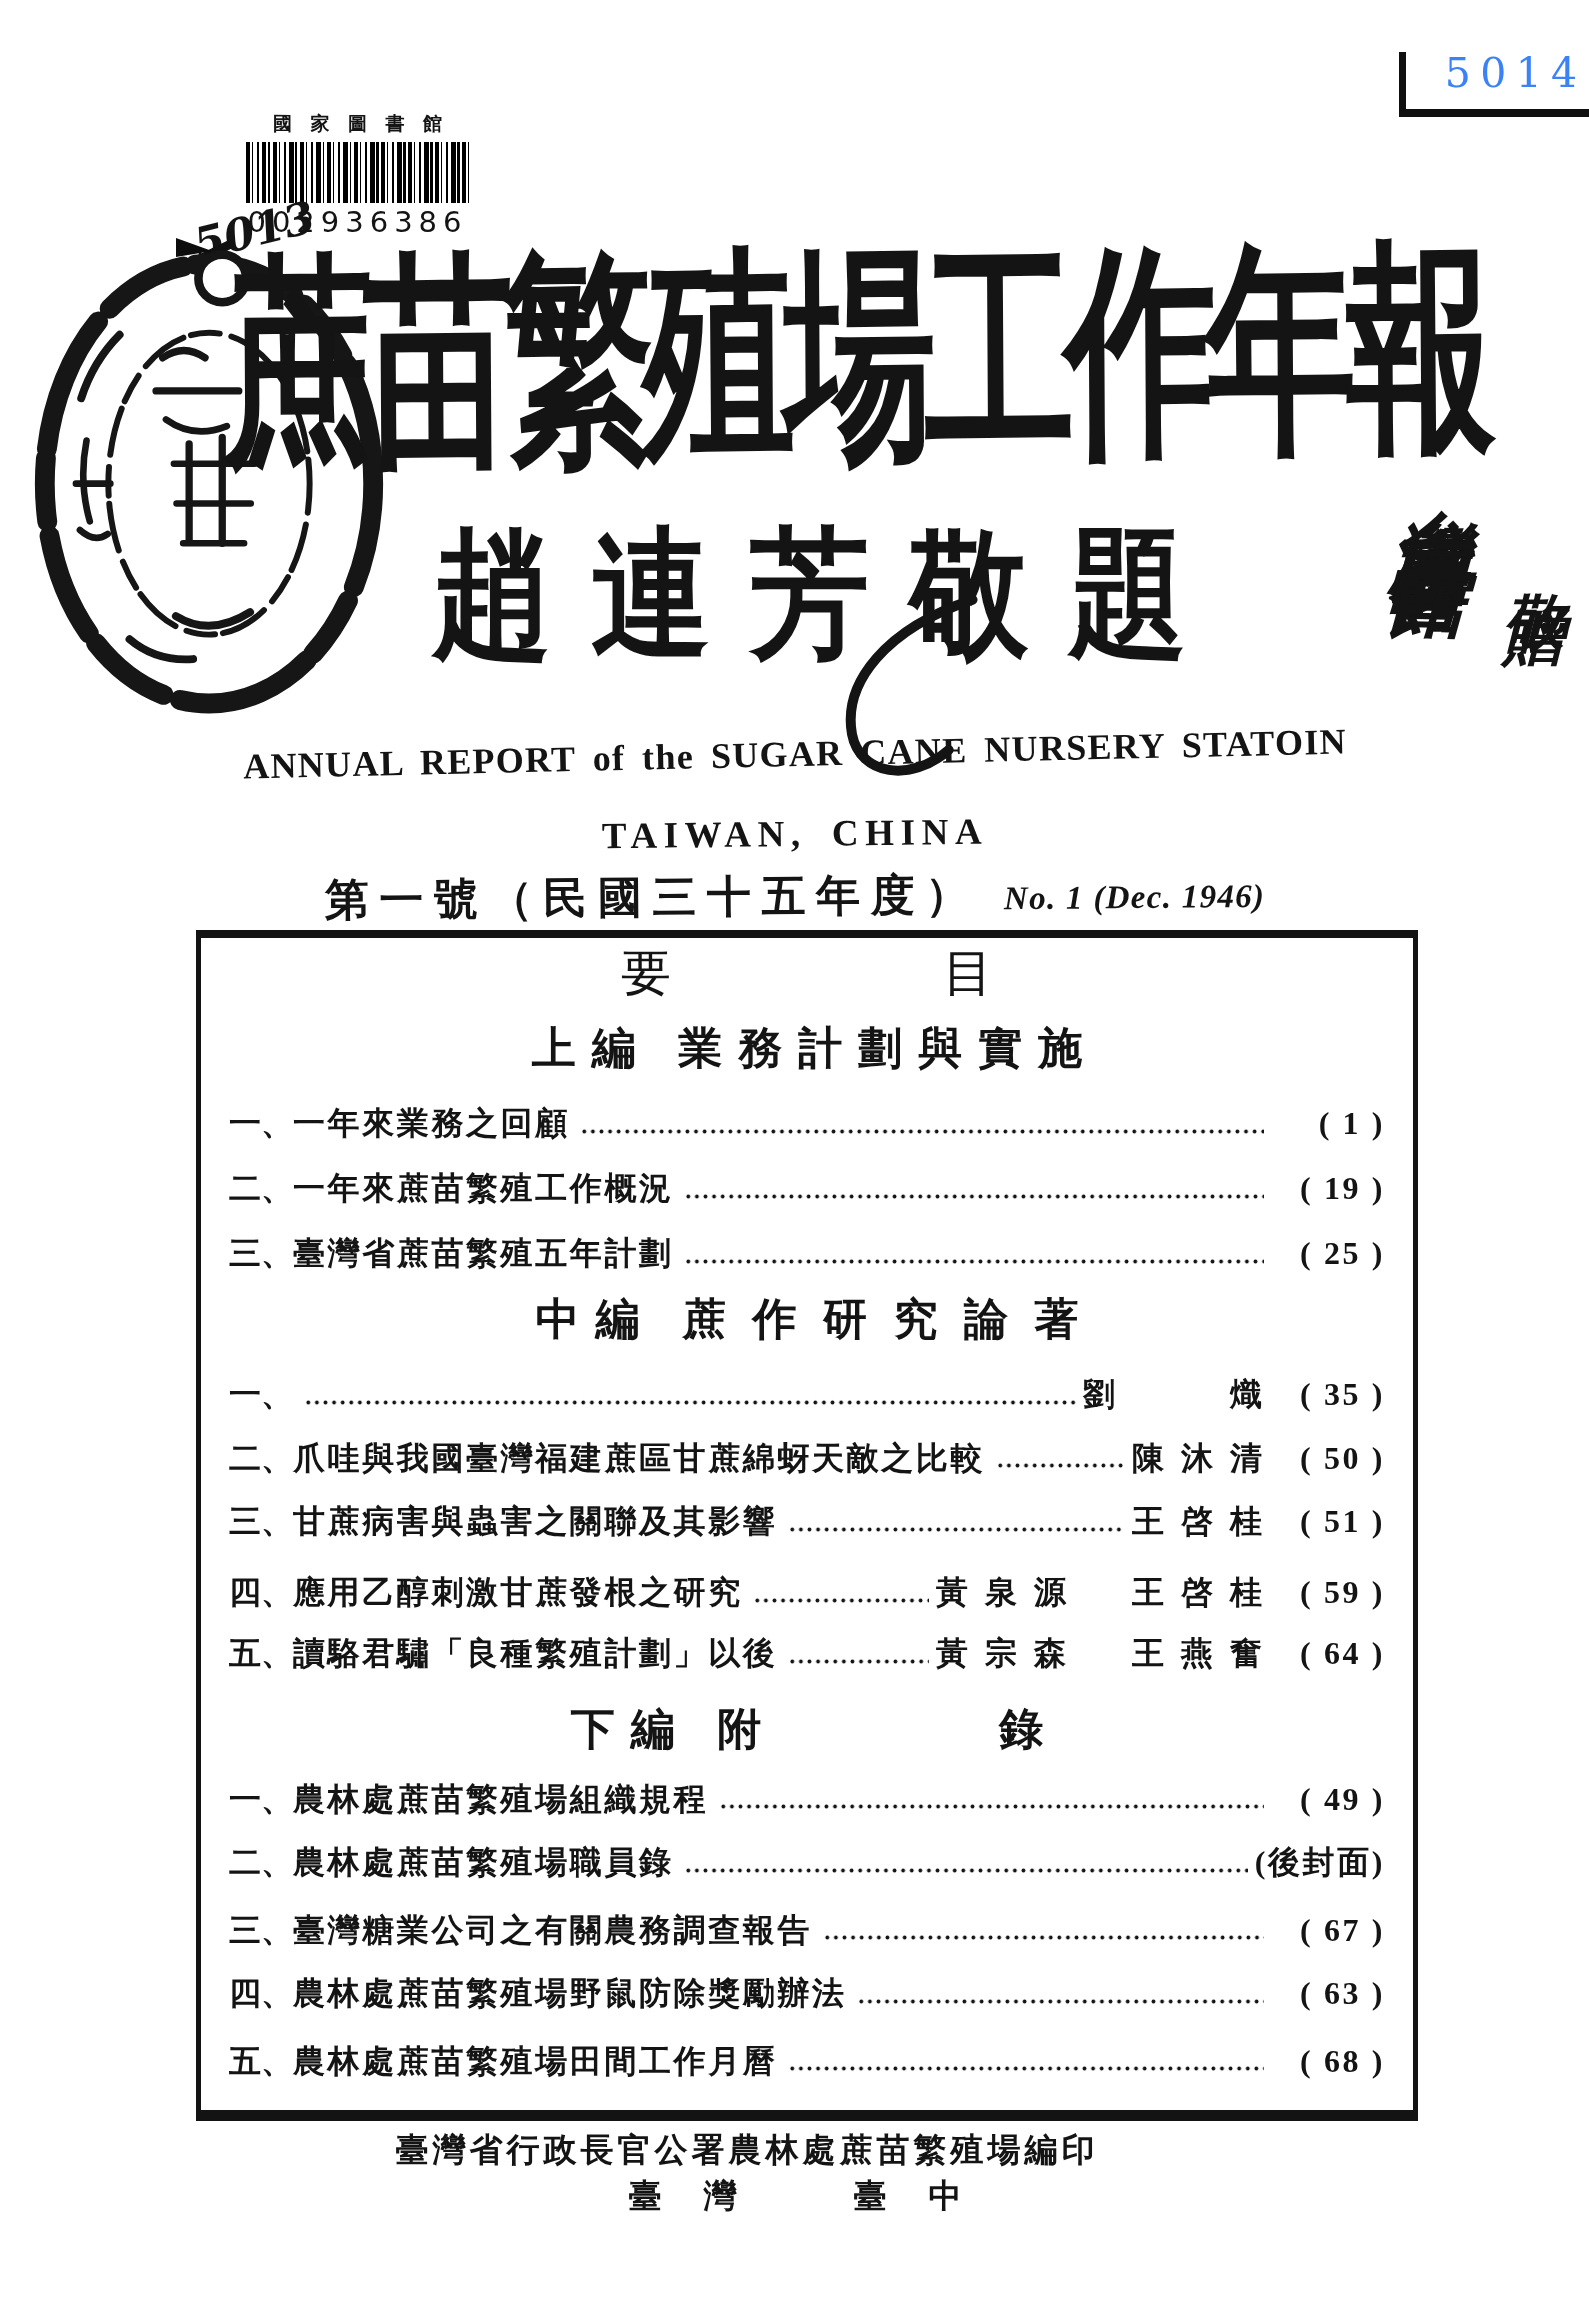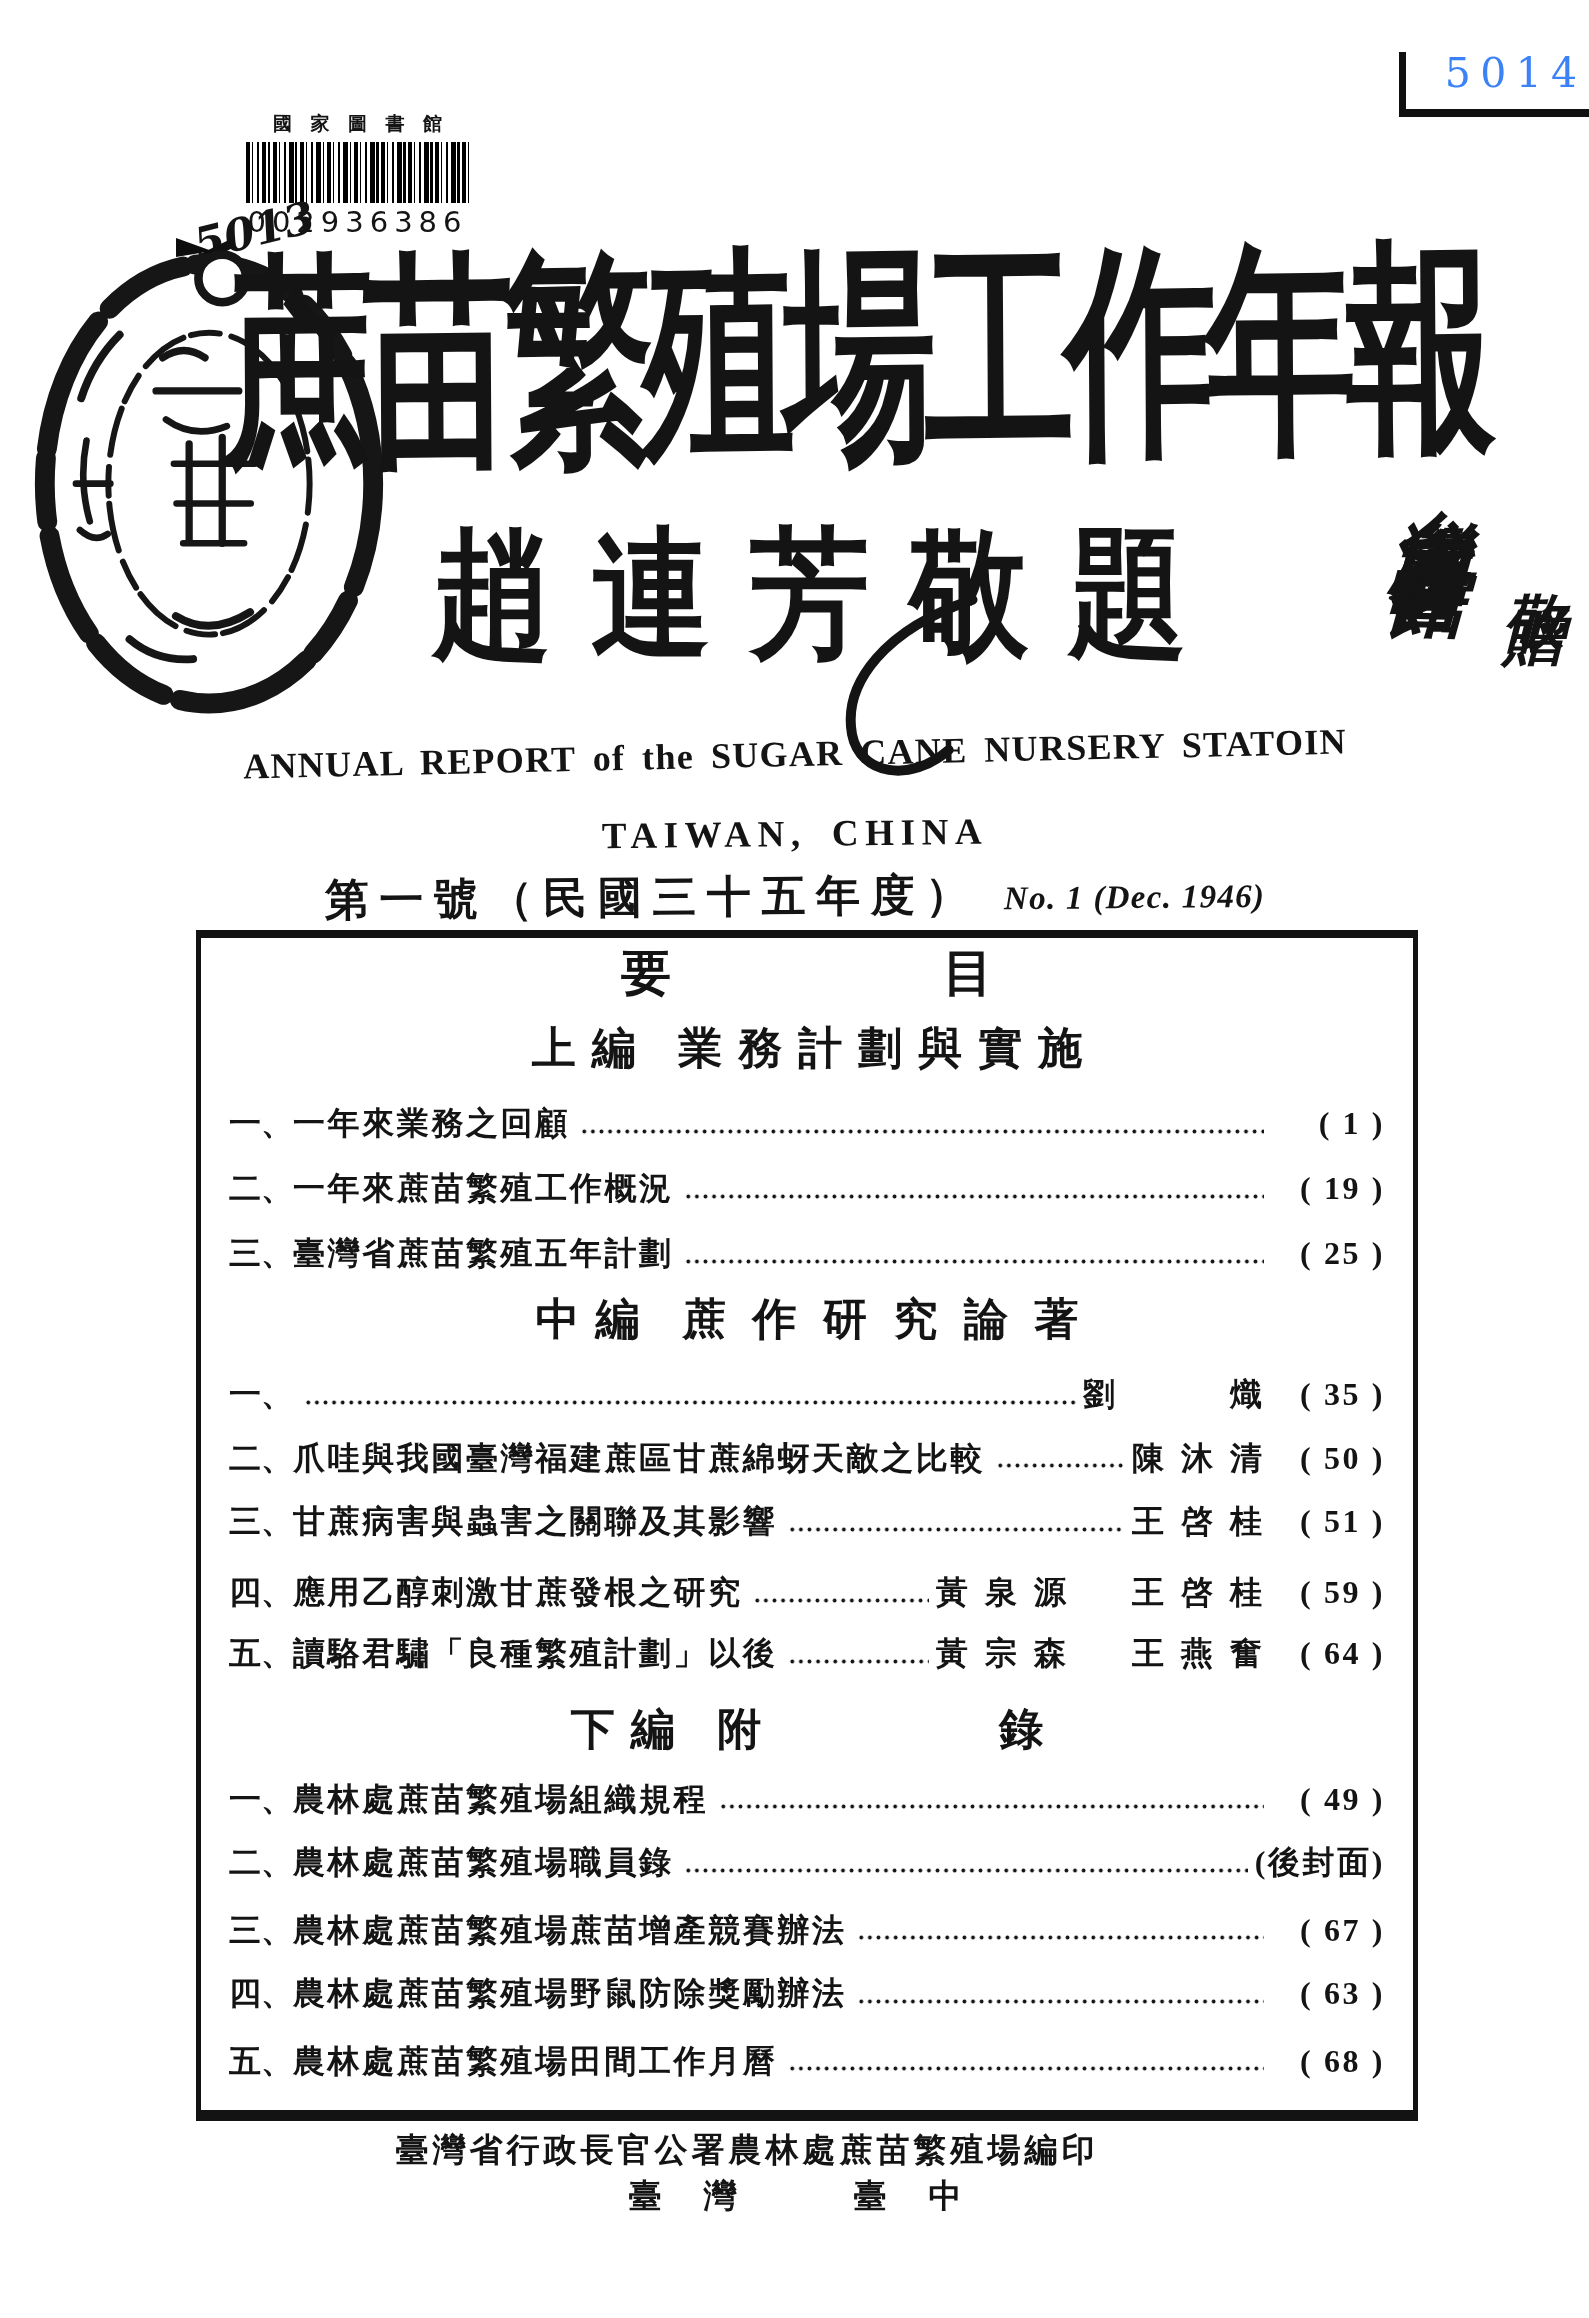--- a/index.html
+++ b/index.html
@@ -54,21 +54,21 @@
       font-weight:bold;letter-spacing:1.3px;word-spacing:6.6px;transform:rotate(-1.3deg);white-space:nowrap;}
   .en2{position:absolute;top:812px;left:0;width:1590px;text-align:center;font-size:37px;
       font-weight:bold;letter-spacing:6.6px;word-spacing:9.3px;transform:rotate(-0.7deg);}
   .issue{position:absolute;top:867px;left:0;width:1590px;text-align:center;transform:rotate(-0.5deg);white-space:nowrap;}
   .issue-cn{font-size:44px;font-weight:bold;letter-spacing:10.6px;}
   .issue-en{font-size:33px;font-style:italic;letter-spacing:1.3px;margin-left:24px;font-weight:bold;}
 
   
   .toc-box{position:absolute;left:196px;top:930px;width:1222px;height:1191px;box-sizing:border-box;
       border:5.3px solid #131313;border-top-width:8.6px;border-bottom-width:11.3px;padding:0 28px;z-index:2;}
-  .toc-heading{margin-top:9.3px;text-align:center;font-size:50px;font-weight:bold;line-height:53px;}
+  .toc-heading{margin-top:9.3px;text-align:center;font-size:50px;font-weight:normal;line-height:53px;}
   .toc-heading span{display:inline-block;letter-spacing:272px;margin-right:-272px;white-space:nowrap;}
   .sec-head{text-align:center;font-size:44px;font-weight:bold;line-height:48px;white-space:nowrap;}
   .sec-label{display:inline-block;letter-spacing:16px;margin-right:26.5px;}
   .sec-title{display:inline-block;letter-spacing:16px;margin-right:-16px;}
   .sec-1 .sec-title{letter-spacing:26.5px;margin-right:-26.5px;}
   .sec-2 .sec-title{letter-spacing:238px;margin-right:-238px;}
   .toc-row{display:flex;align-items:flex-start;font-size:32px;font-weight:bold;line-height:37px;}
   .num{white-space:nowrap;}
   .t{white-space:nowrap;letter-spacing:2.6px;}
   .dots{flex:1 1 auto;min-width:26.5px;height:37px;margin:0 6.6px 0 10.6px;
@@ -210,21 +210,21 @@
       <span class="pg">( 49 )</span>
     </div>
     <div class="toc-row" style="margin-top:26.5px">
       <span class="num">二、</span>
         <span class="t">農林處蔗苗繁殖場職員錄</span>
       <span class="dots"></span>
       <span class="pg">(後封面)</span>
     </div>
     <div class="toc-row" style="margin-top:30.5px">
       <span class="num">三、</span>
-        <span class="t">農林處蔗苗繁殖場蔗苗增產競賽辦法</span>
+        <span class="t">臺灣糖業公司之有關農務調查報告</span>
       <span class="dots"></span>
       <span class="pg">( 67 )</span>
     </div>
     <div class="toc-row" style="margin-top:26.5px">
       <span class="num">四、</span>
         <span class="t">農林處蔗苗繁殖場野鼠防除獎勵辦法</span>
       <span class="dots"></span>
       <span class="pg">( 63 )</span>
     </div>
     <div class="toc-row" style="margin-top:30.5px">

